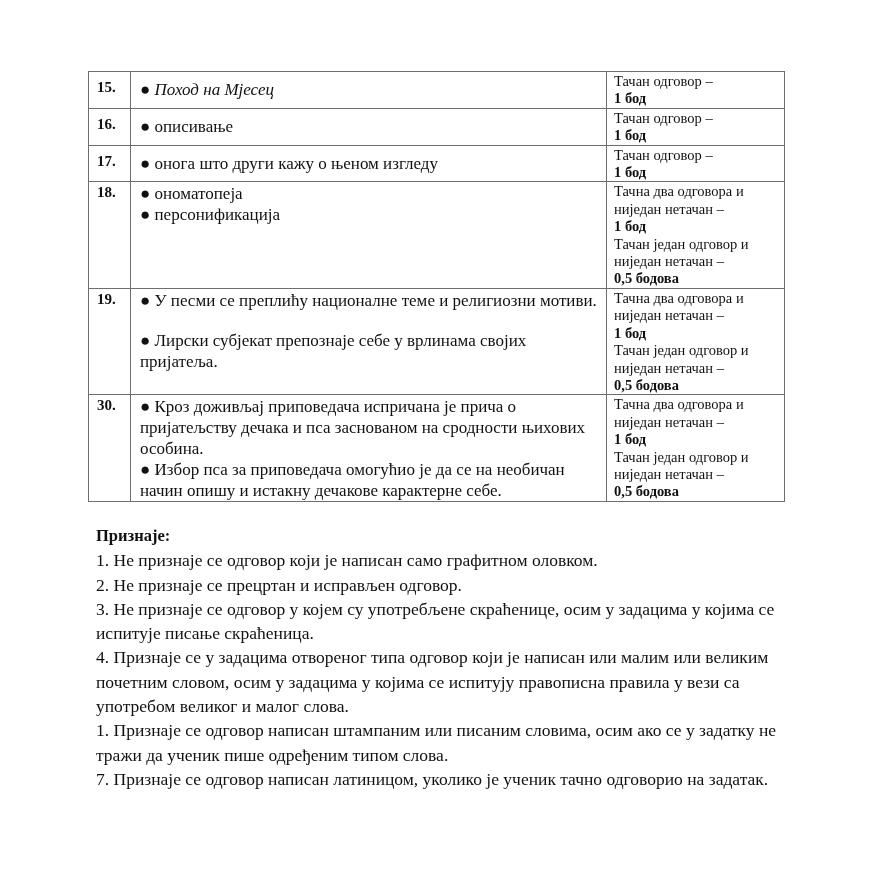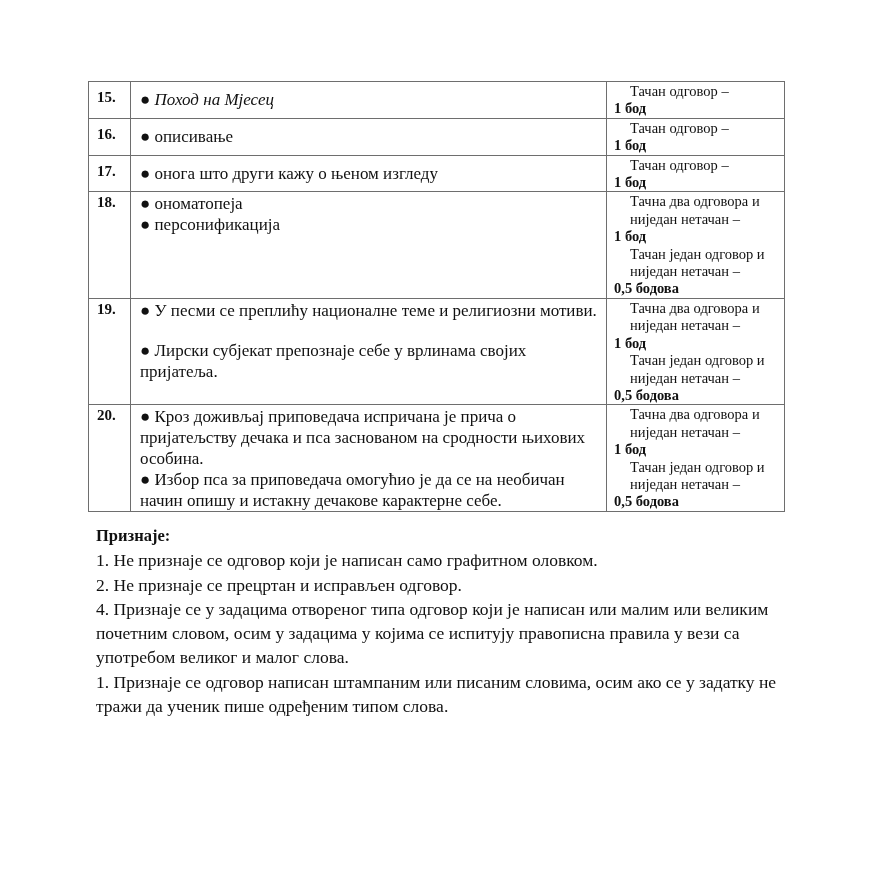--- a/index.html
+++ b/index.html
@@ -1,25 +1,25 @@
 <!DOCTYPE html>
 <html><head>
 <meta charset="utf-8">
 <style>
   html, body { margin:0; padding:0; background:#ffffff; }
   body { width:871px; height:880px; position:relative; overflow:hidden;
          font-family:"Liberation Serif","DejaVu Serif",serif; color:#111; }
-  table.key { position:absolute; left:88px; top:81px; width:697px;
+  table.key { position:absolute; left:88px; top:71px; width:697px;
               border-collapse:collapse; table-layout:fixed; }
   table.key td { border:1px solid #6e6e6e; vertical-align:top; padding:0; }
   td.num { width:42px; font-weight:bold; font-size:15px; padding:7px 0 0 8px !important; box-sizing:border-box; }
   td.ans { width:476px; font-size:17px; line-height:21px; padding:4px 6px 0 9px !important; box-sizing:border-box; }
   td.pts { font-size:14.5px; line-height:17.4px; padding:1px 4px 0 7px !important; box-sizing:border-box; }
   td.pts .b { font-weight:bold; display:block; }
-  td.pts .t { display:block;margin-left:16px; }
+  td.pts .t { display:block; }
   .ital { font-style:italic; }
   .para { margin:0; }
   .para + .para.gap { margin-top:19px; }
   .notes { position:absolute; left:96px; top:524px; width:700px; font-size:17.5px; line-height:24.3px; }
   .notes .title { font-weight:bold; font-size:16.5px; }
   .notes p { margin:0; }
 </style>
 </head>
 <body>
 
@@ -75,34 +75,36 @@
       <p class="para gap">● Лирски субјекат препознаје себе у врлинама својих пријатеља.</p>
     </td>
     <td class="pts">
       <span class="t">Тачна два одговора и ниједан нетачан –</span>
       <span class="b">1 бод</span>
       <span class="t">Тачан један одговор и ниједан нетачан –</span>
       <span class="b">0,5 бодова</span>
     </td>
   </tr>
   <tr style="height:104px">
-    <td class="num" style="padding-top:2px !important">20.</td>
+    <td class="num" style="padding-top:2px !important">30.</td>
     <td class="ans" style="padding-top:1px !important">
       <p class="para">● Кроз доживљај приповедача испричана је прича о пријатељству дечака и пса заснованом на сродности њихових особина.</p>
       <p class="para">● Избор пса за приповедача омогућио је да се на необичан начин опишу и истакну дечакове карактерне себе.</p>
     </td>
     <td class="pts">
       <span class="t">Тачна два одговора и ниједан нетачан –</span>
       <span class="b">1 бод</span>
       <span class="t">Тачан један одговор и ниједан нетачан –</span>
       <span class="b">0,5 бодова</span>
     </td>
   </tr>
 </tbody>
   </table>
 
 <div class="notes">
   <p class="title">Признаје:</p>
   <p>1. Не признаје се одговор који је написан само графитном оловком.</p>
   <p>2. Не признаје се прецртан и исправљен одговор.</p>
+  <p>3. Не признаје се одговор у којем су употребљене скраћенице, осим у задацима у којима се испитује писање скраћеница.</p>
   <p>4. Признаје се у задацима отвореног типа одговор који је написан или малим или великим почетним словом, осим у задацима у којима се испитују правописна правила у вези са употребом великог и малог слова.</p>
   <p>1. Признаје се одговор написан штампаним или писаним словима, осим ако се у задатку не тражи да ученик пише одређеним типом слова.</p>
+  <p>7. Признаје се одговор написан латиницом, уколико је ученик тачно одговорио на задатак.</p>
 </div>
 
 </body></html>

